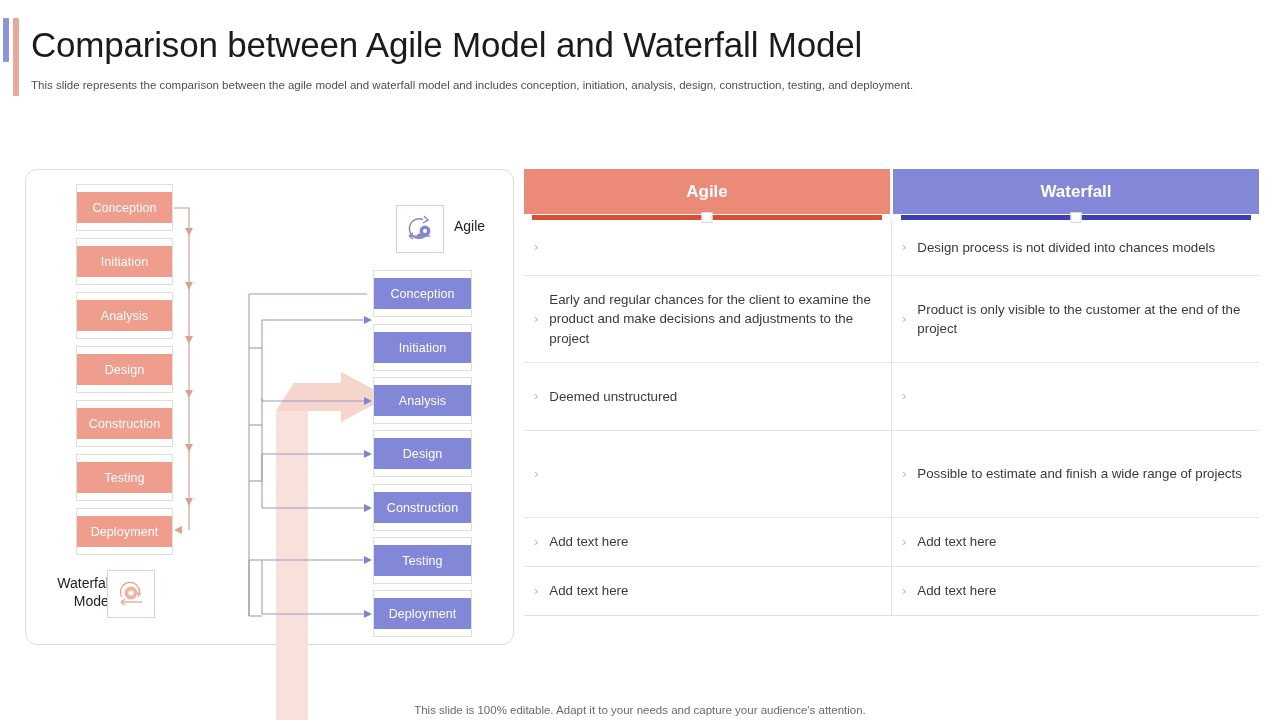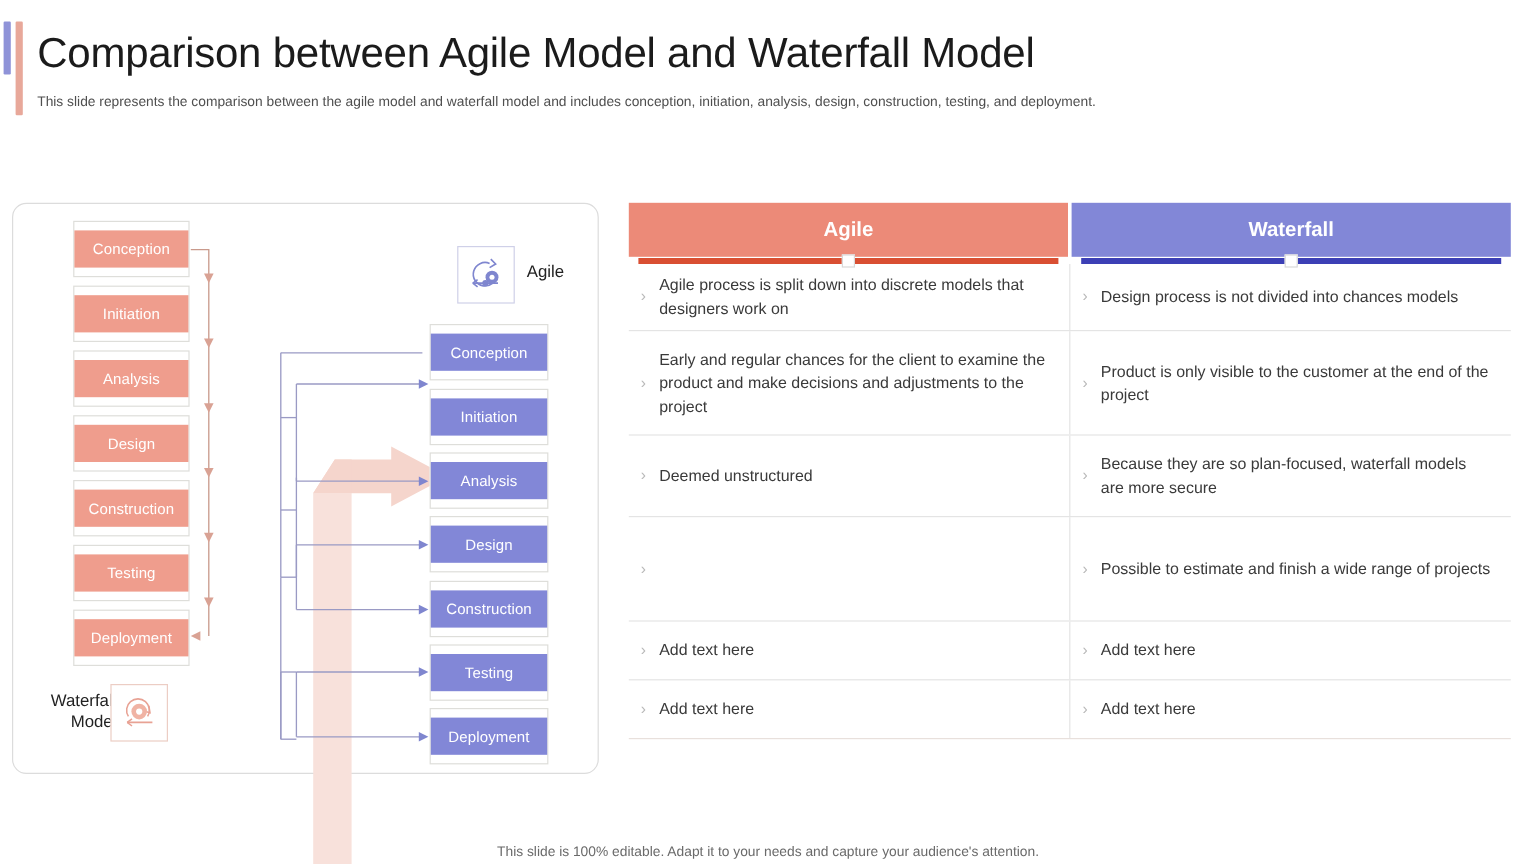--- a/index.html
+++ b/index.html
@@ -25,21 +25,21 @@
     font-size:35px; font-weight:400; color:#1b1b1b;
     letter-spacing:-0.2px; white-space:nowrap;
   }
   .page-subtitle {
     position:absolute; left:31px; top:79px;
     font-size:11.5px; color:#4f4f4f; white-space:nowrap;
   }
 
   
   .diagram-panel {
-    position:absolute; left:10px; top:169px; width:489px; height:476px;
+    position:absolute; left:25px; top:169px; width:489px; height:476px;
     border:1px solid #dcdcdc; border-radius:12px; background:#fff;text-decoration:underline;
   }
 
   
   .stage {
     position:absolute; width:97px; height:47px;
     border:1px solid #dededa; background:#ffffff;
     display:flex; align-items:center; justify-content:center;
   }
   .stage .band {
@@ -316,21 +316,20 @@
         <span class="underbar"></span>
         <span class="knob"></span>
       </div>
     </div>
 
     <div class="tbody">
 
       <div class="trow r0">
         <div class="tcell left">
           <span class="chev">›</span>
-          <span class="ctext">Agile process is split down into discrete models that designers work on</span>
         </div>
         <div class="tcell">
           <span class="chev">›</span>
           <span class="ctext">Design process is not divided into chances models</span>
         </div>
       </div>
 
       <div class="trow r1">
         <div class="tcell left">
           <span class="chev">›</span>
@@ -342,21 +341,20 @@
         </div>
       </div>
 
       <div class="trow r2">
         <div class="tcell left">
           <span class="chev">›</span>
           <span class="ctext">Deemed unstructured</span>
         </div>
         <div class="tcell">
           <span class="chev">›</span>
-          <span class="ctext">Because they are so plan-focused, waterfall models are more secure</span>
         </div>
       </div>
 
       <div class="trow r3">
         <div class="tcell left">
           <span class="chev">›</span>
         </div>
         <div class="tcell">
           <span class="chev">›</span>
           <span class="ctext">Possible to estimate and finish a wide range of projects</span>

